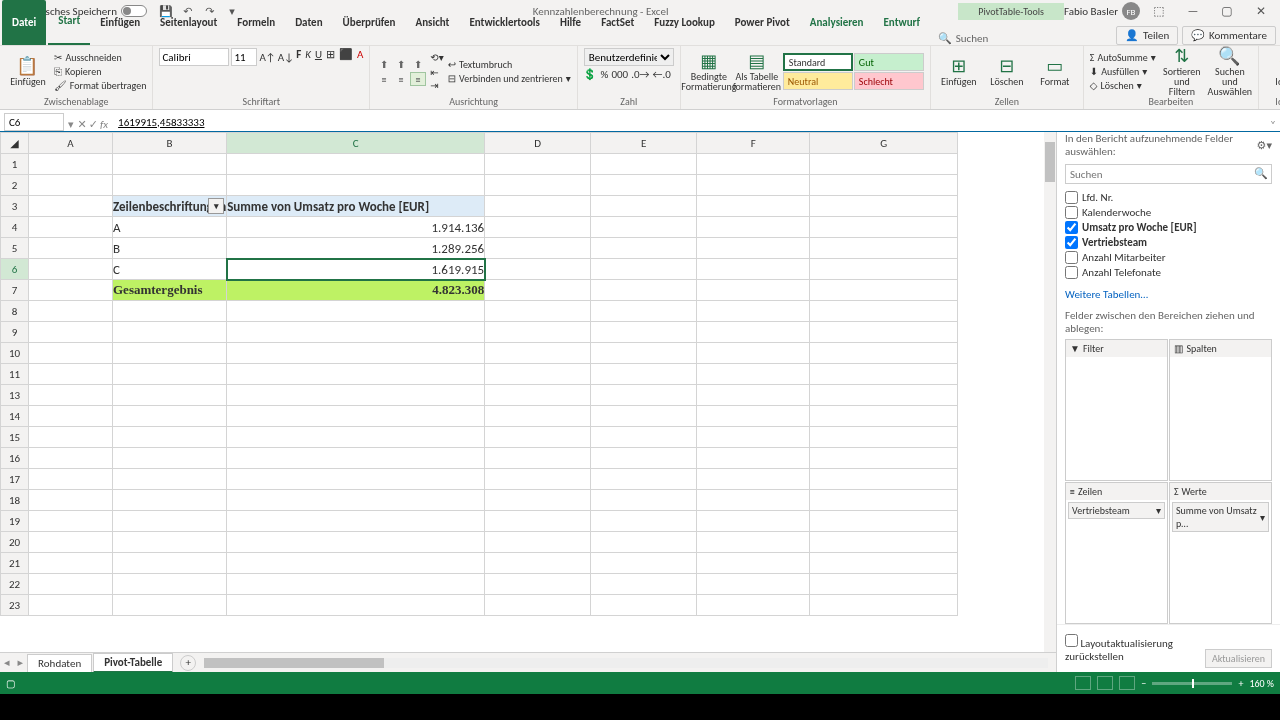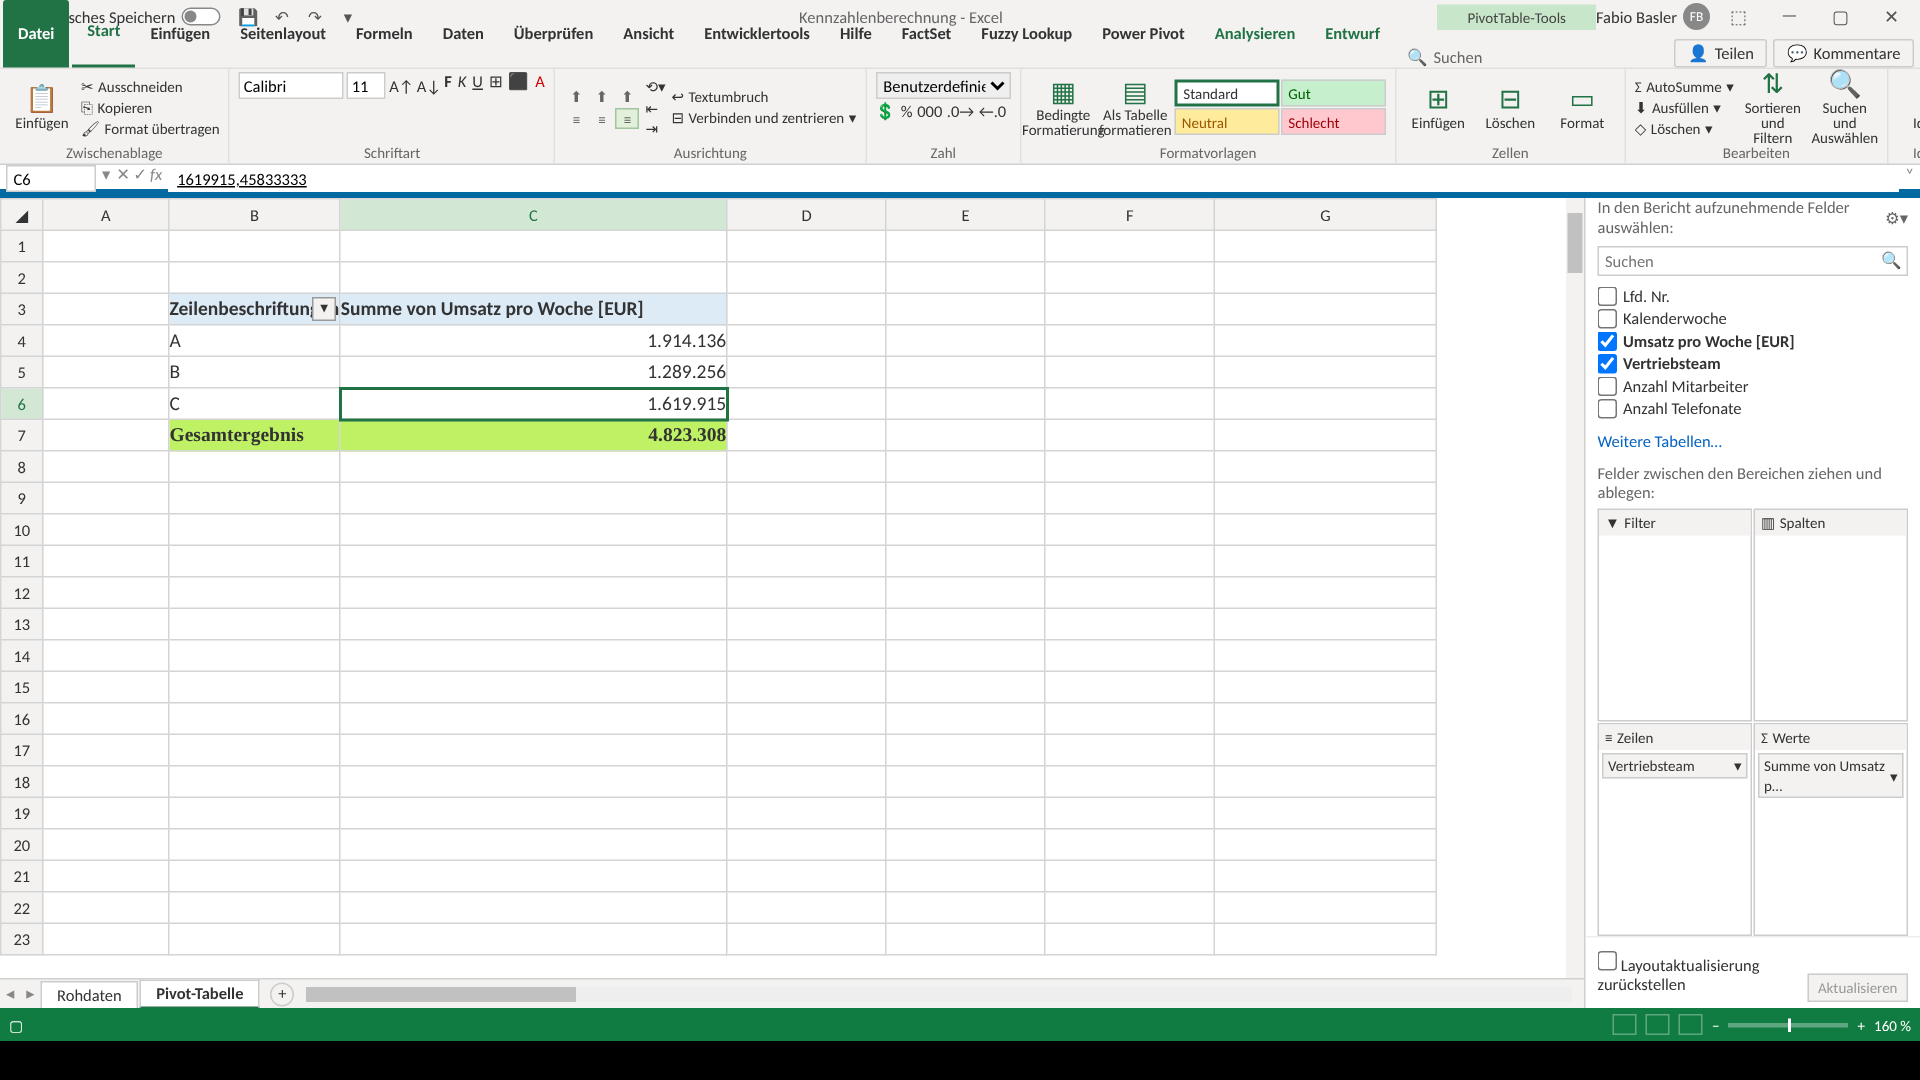--- a/index.html
+++ b/index.html
@@ -44,21 +44,21 @@
 .align-grid div.sel { border: 1px solid #a0c5a0; background: #e2efda; }
 .numfmt select { height: 18px; width: 90px; font-size: 11px; border: 1px solid #ccc; }
 .style-grid { display: grid; grid-template-columns: 70px 70px; grid-template-rows: 18px 18px; gap: 1px; }
 .style-grid div { border: 1px solid #ccc; font-size: 10px; display: flex; align-items: center; padding: 0 4px; }
 .style-grid .std { background: #fff; border: 2px solid #217346; }
 .style-grid .gut { background: #c6efce; color: #006100; }
 .style-grid .neu { background: #ffeb9c; color: #9c5700; }
 .style-grid .sch { background: #ffc7ce; color: #9c0006; }
 
 
-.formula-bar { height: 22px; border-bottom: 6px solid #0369a1; display: flex; align-items: flex-start; background: #fff; }
+.formula-bar { height: 22px; border-bottom: 1px solid #0369a1; display: flex; align-items: flex-end; background: #fff; }
 .name-box { width: 60px; height: 18px; border: 1px solid #ccc; margin: 0 4px; font-size: 11px; padding: 0 4px; }
 .fx-btns { display: flex; gap: 2px; padding: 0 4px; color: #888; }
 .formula-input { flex: 1; height: 18px; border: none; font-size: 11px; padding: 0 6px; text-decoration: underline; }
 
 
 .main { flex: 1; display: flex; min-height: 0; }
 .grid-wrap { flex: 1; display: flex; flex-direction: column; min-width: 0; }
 .grid-scroll { flex: 1; overflow: hidden; position: relative; }
 table.grid { border-collapse: collapse; table-layout: fixed; }
 table.grid th, table.grid td { border: 1px solid #d4d4d4; font-size: 13px; padding: 0; height: 21px; }
@@ -453,30 +453,20 @@
                 <td class="rowhdr">11</td>
                 <td class="cell"></td>
                 <td class="cell"></td>
                 <td class="cell"></td>
                 <td class="cell"></td>
                 <td class="cell"></td>
                 <td class="cell"></td>
                 <td class="cell"></td>
               </tr>
           <tr>
-                <td class="rowhdr">12</td>
-                <td class="cell"></td>
-                <td class="cell"></td>
-                <td class="cell"></td>
-                <td class="cell"></td>
-                <td class="cell"></td>
-                <td class="cell"></td>
-                <td class="cell"></td>
-              </tr>
-          <tr>
                 <td class="rowhdr">13</td>
                 <td class="cell"></td>
                 <td class="cell"></td>
                 <td class="cell"></td>
                 <td class="cell"></td>
                 <td class="cell"></td>
                 <td class="cell"></td>
                 <td class="cell"></td>
               </tr>
           <tr>

